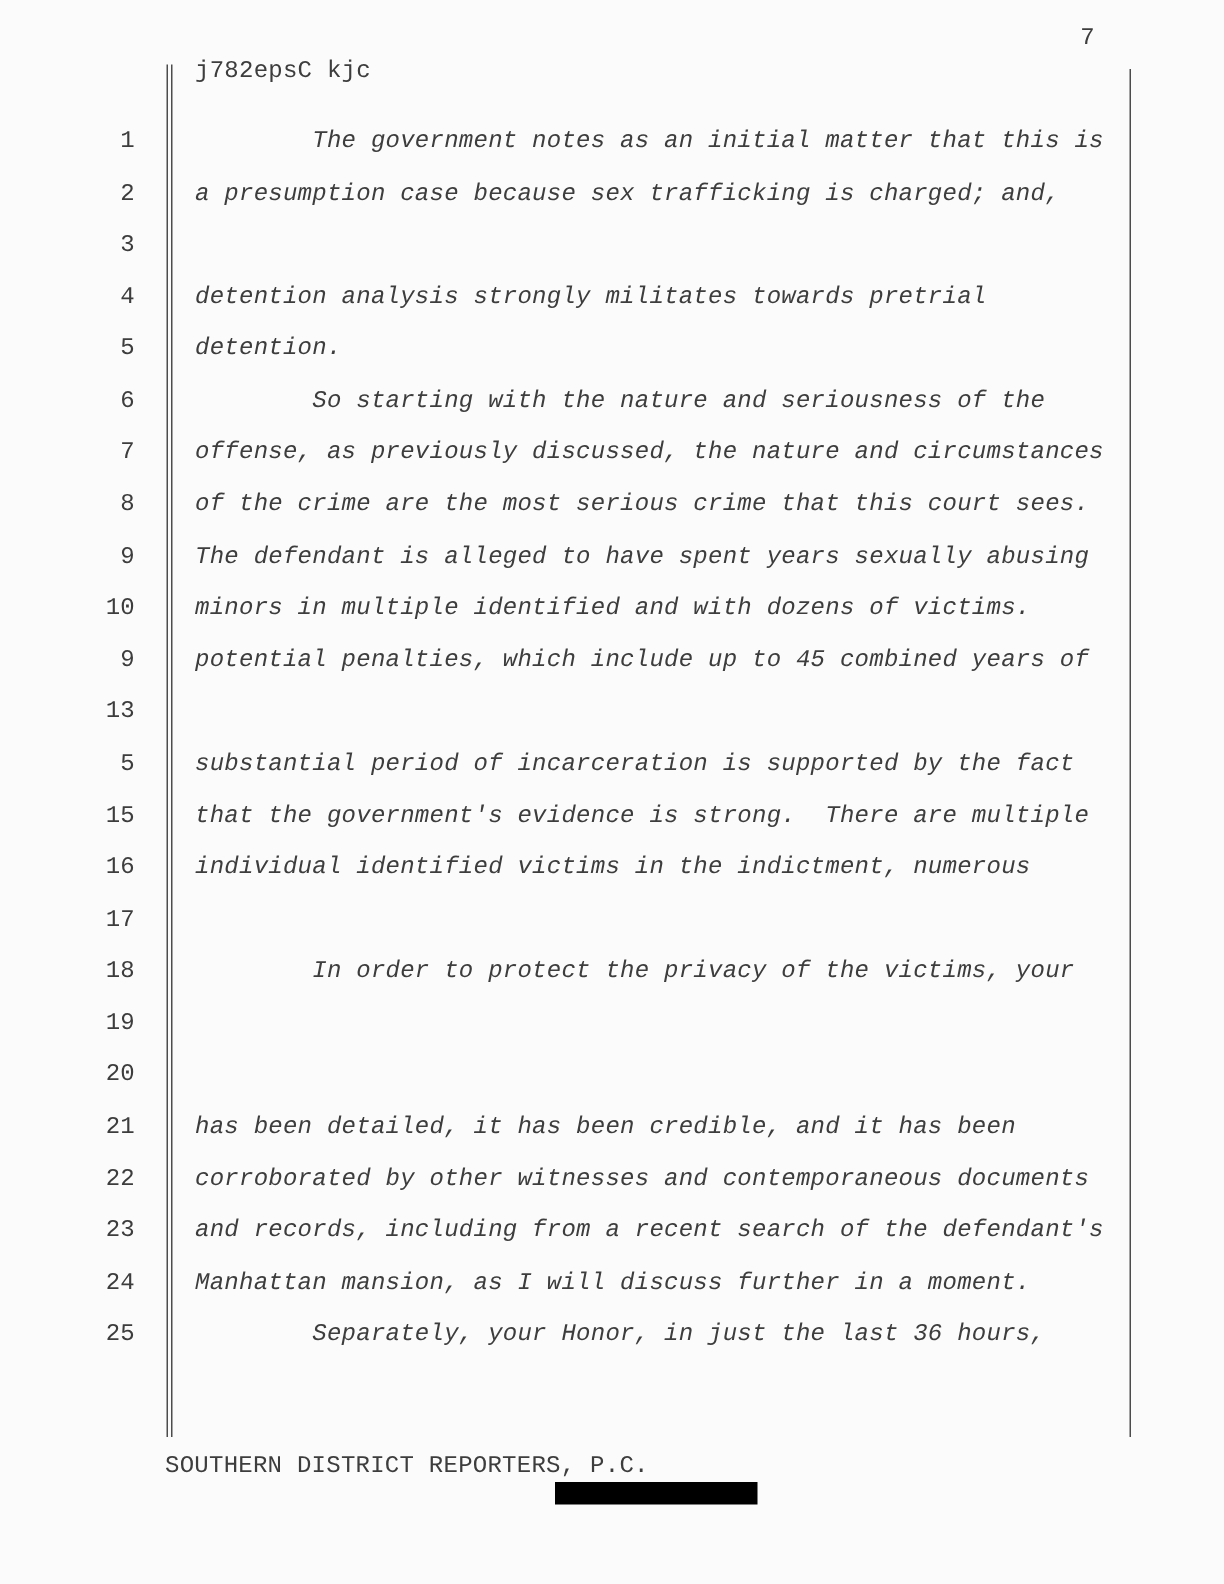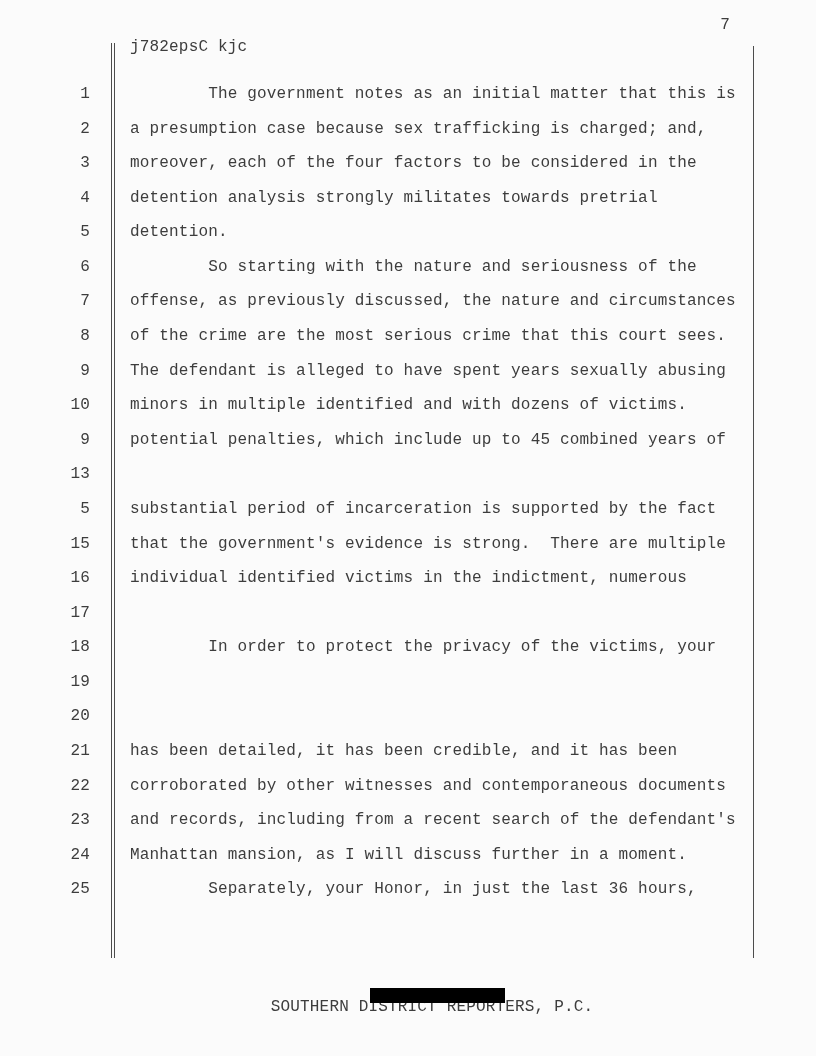--- a/index.html
+++ b/index.html
@@ -40,25 +40,25 @@
     position:absolute;top:77px;left:0;width:760px;
   }
   .t-line{
     position:relative;height:34.58px;line-height:34.58px;
   }
   .t-num{
     position:absolute;left:0;top:0;width:90px;
     text-align:right;white-space:pre;
   }
   .t-text{
-    position:absolute;left:130px;top:0;white-space:pre;
+    position:absolute;left:130px;top:0;white-space:pre;font-style:italic;
   }
   .footer{
     position:absolute;left:110px;top:969px;width:644px;
-    text-align:center;line-height:1;white-space:pre;margin-top:30px;
+    text-align:left;line-height:1;white-space:pre;
   }
   .redaction-bar{
     position:absolute;left:370px;top:988px;width:135px;height:15px;
     background:var(--redact);
   }
 </style>
 </head>
 <body>
 
 <div class="page-number">7</div>
@@ -72,21 +72,20 @@
     <div class="t-line">
       <span class="t-num">1</span>
       <span class="t-text">        The government notes as an initial matter that this is</span>
     </div>
     <div class="t-line">
       <span class="t-num">2</span>
       <span class="t-text">a presumption case because sex trafficking is charged; and,</span>
     </div>
     <div class="t-line">
       <span class="t-num">3</span>
-      <span class="t-text">moreover, each of the four factors to be considered in the</span>
     </div>
     <div class="t-line">
       <span class="t-num">4</span>
       <span class="t-text">detention analysis strongly militates towards pretrial</span>
     </div>
     <div class="t-line">
       <span class="t-num">5</span>
       <span class="t-text">detention.</span>
     </div>
     <div class="t-line">

